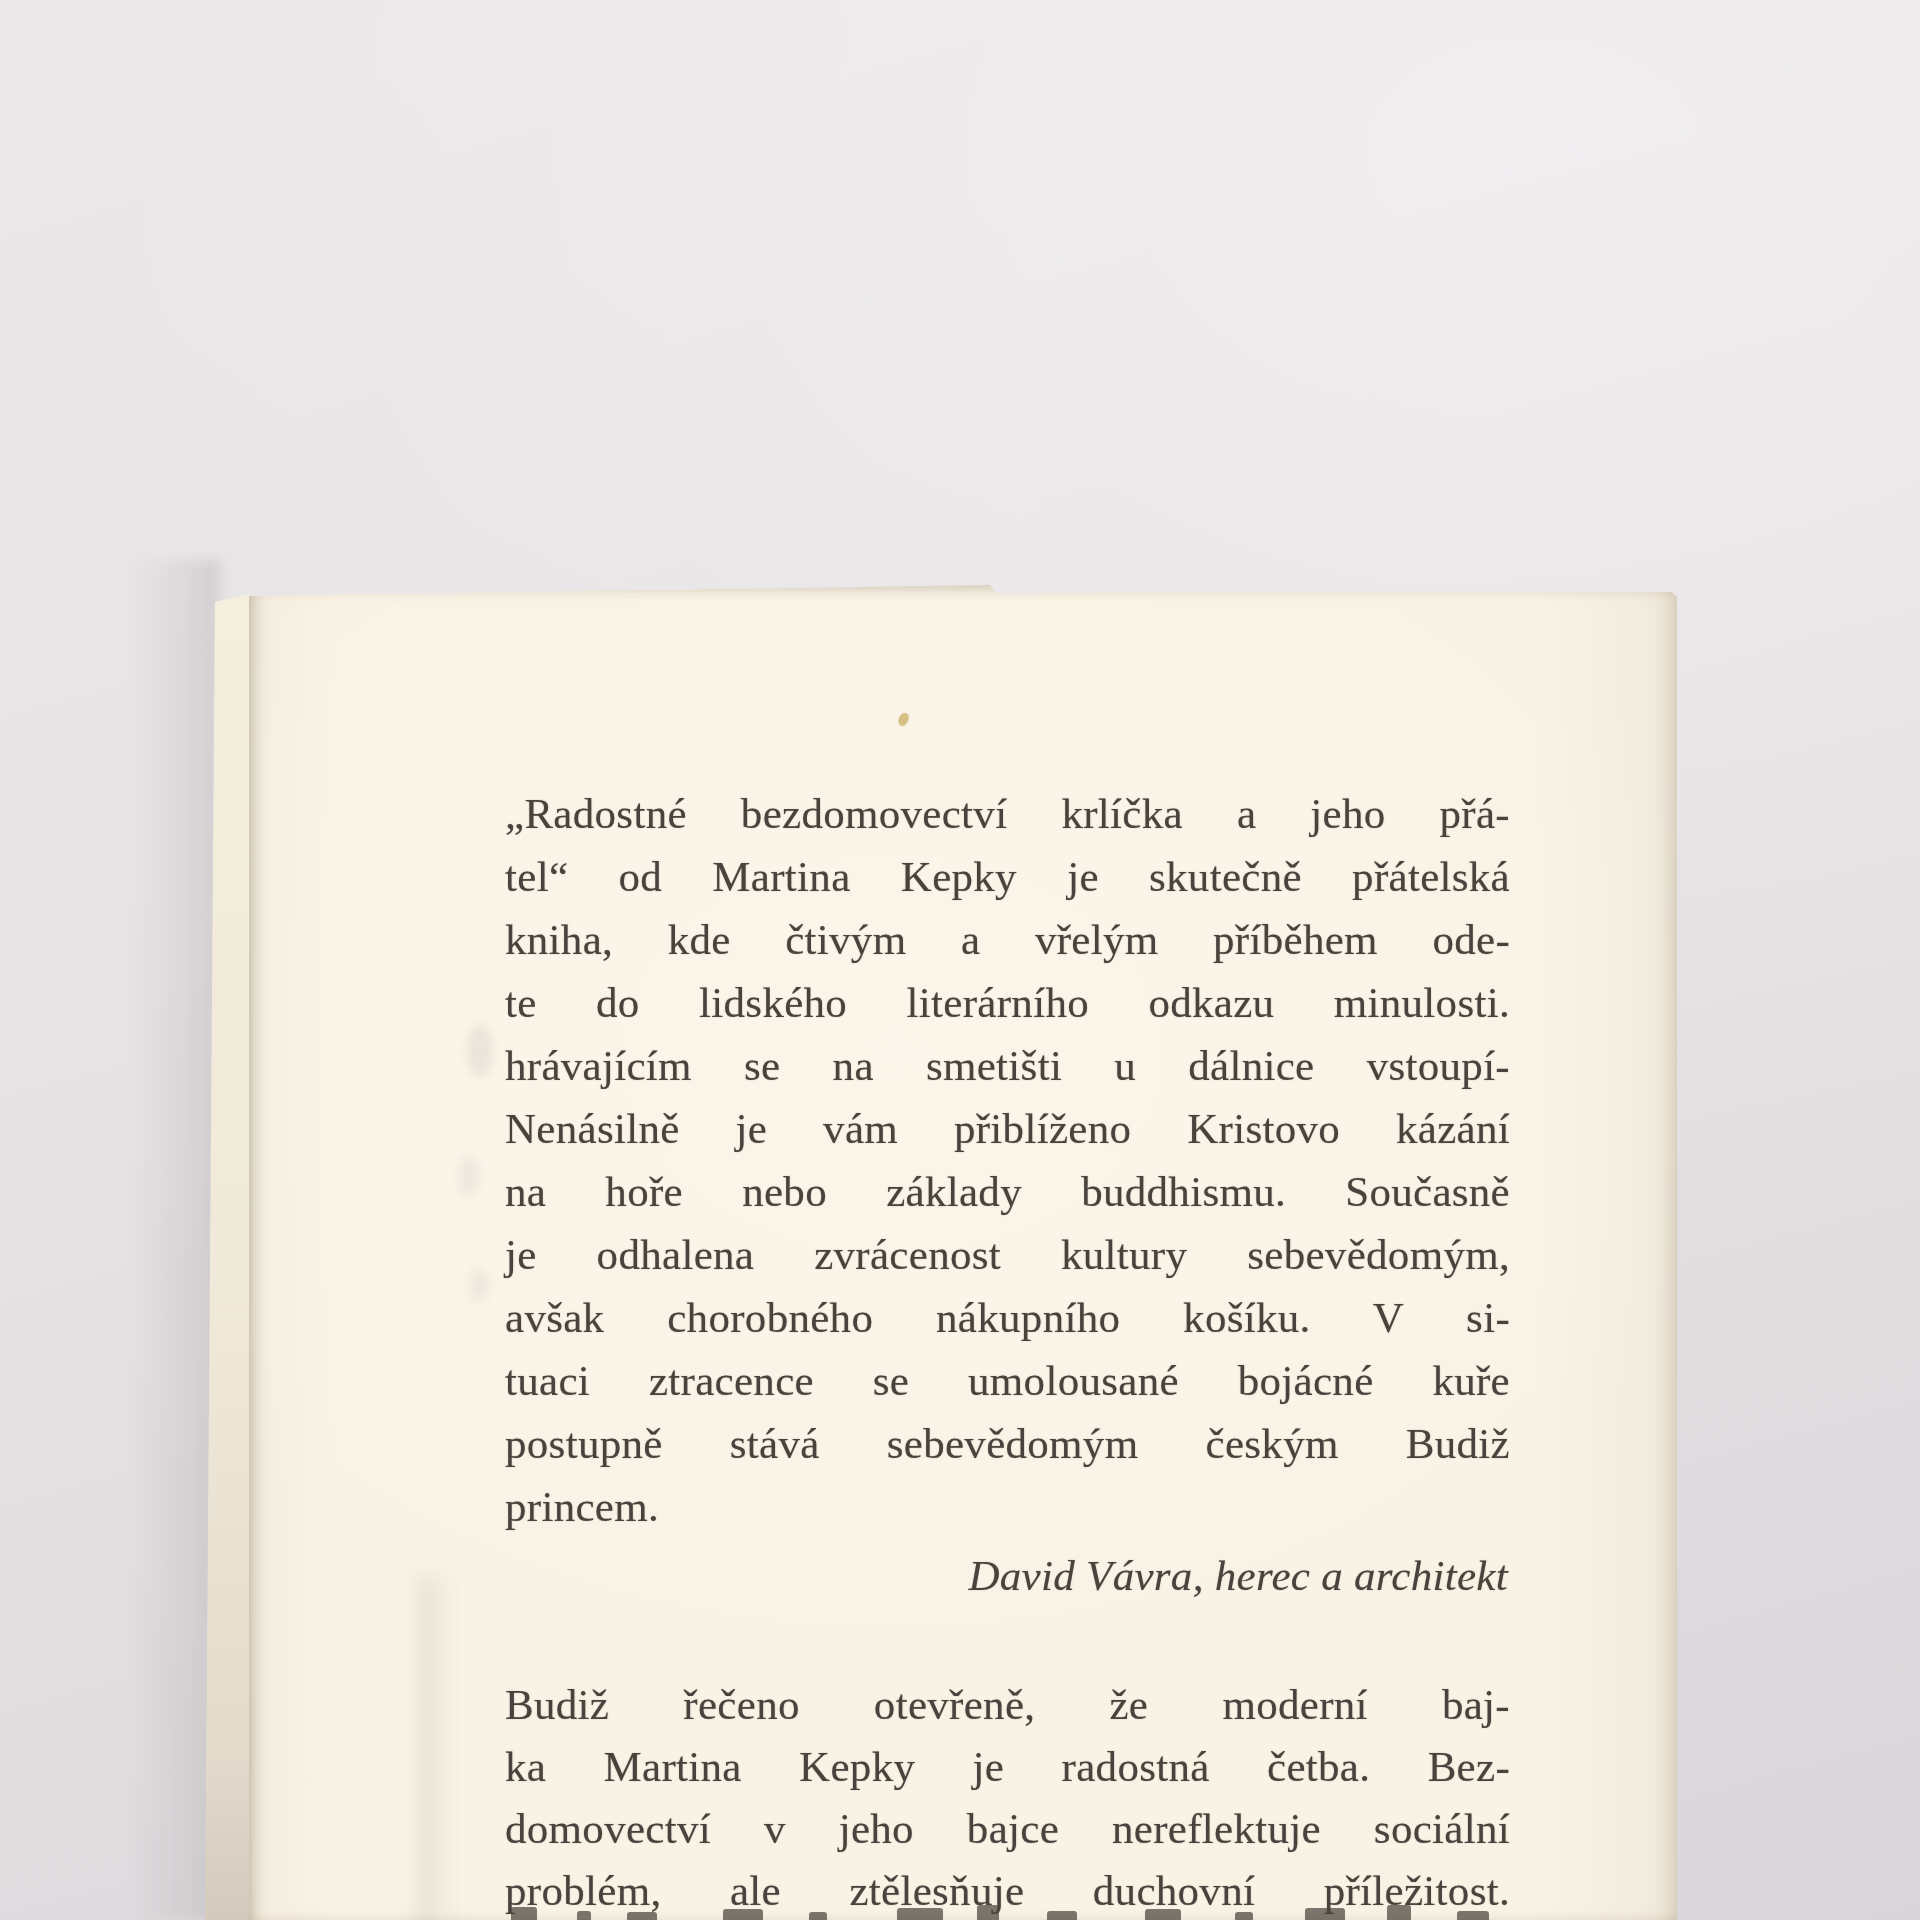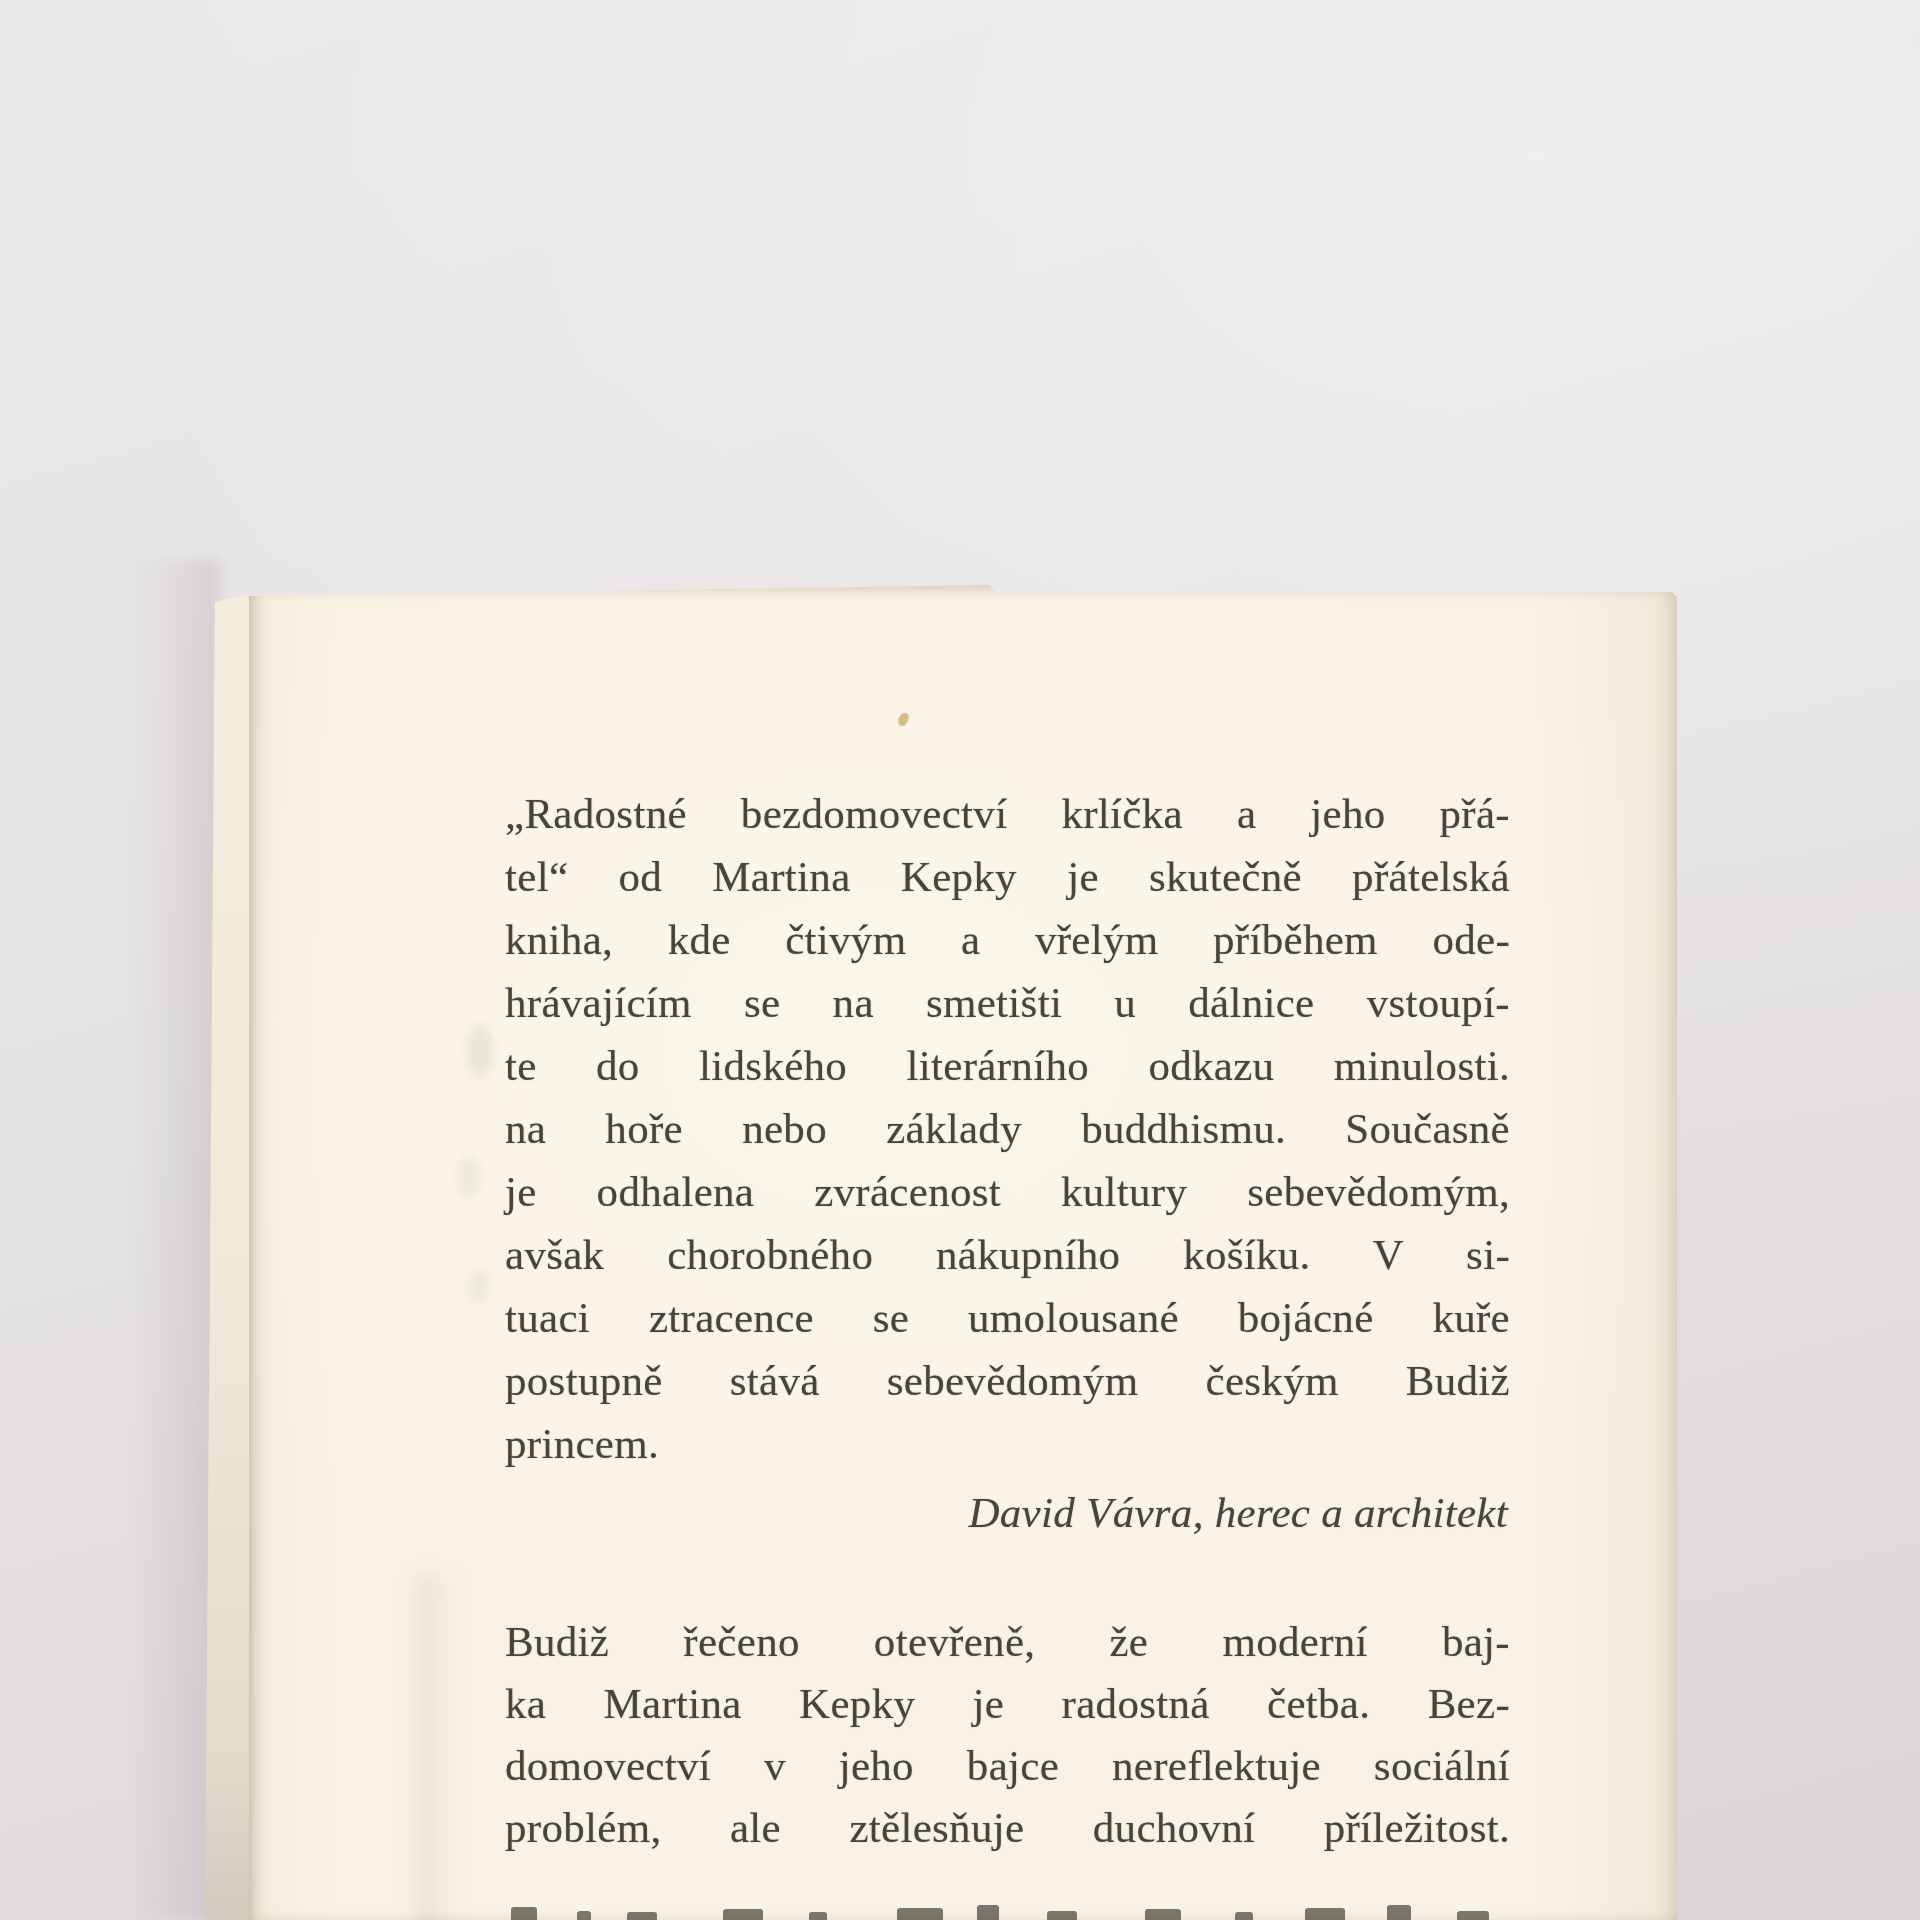--- a/index.html
+++ b/index.html
@@ -93,22 +93,23 @@
       <div class="smudge s1"></div>
       <div class="smudge s2"></div>
       <div class="smudge s3"></div>
       <div class="speck"></div>
 
       <div class="text-block">
         <div class="p1">
           <div class="line">„Radostné bezdomovectví krlíčka a jeho přá-</div>
           <div class="line">tel“ od Martina Kepky je skutečně přátelská</div>
           <div class="line">kniha, kde čtivým a vřelým příběhem ode-</div>
+          <div class="line">te do lidského literárního odkazu minulosti.</div>
           <div class="line">hrávajícím se na smetišti u dálnice vstoupí-</div>
-          <div class="line">te do lidského literárního odkazu minulosti.</div>
+          <div class="line">Nenásilně je vám přiblíženo Kristovo kázání</div>
           <div class="line">na hoře nebo základy buddhismu. Současně</div>
           <div class="line">je odhalena zvrácenost kultury sebevědomým,</div>
           <div class="line">avšak chorobného nákupního košíku. V si-</div>
           <div class="line">tuaci ztracence se umolousané bojácné kuře</div>
           <div class="line">postupně stává sebevědomým českým Budiž</div>
           <div class="line flush-left">princem.</div>
         </div>
 
         <div class="attribution">David Vávra, herec a architekt</div>
 

